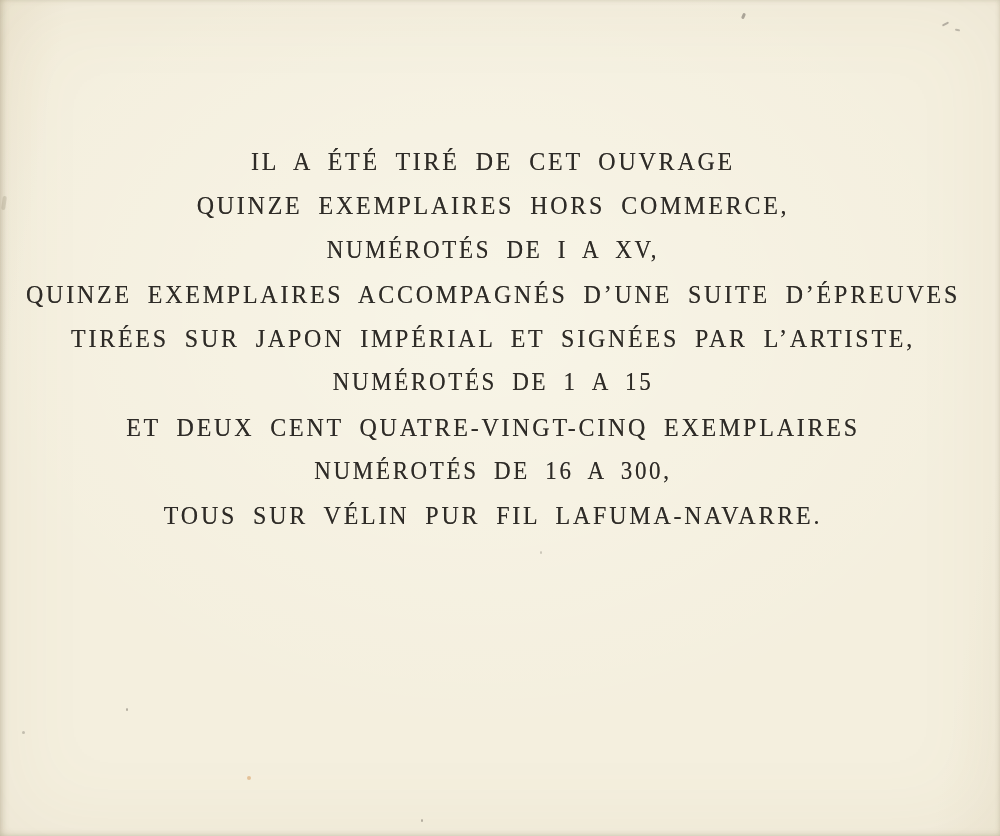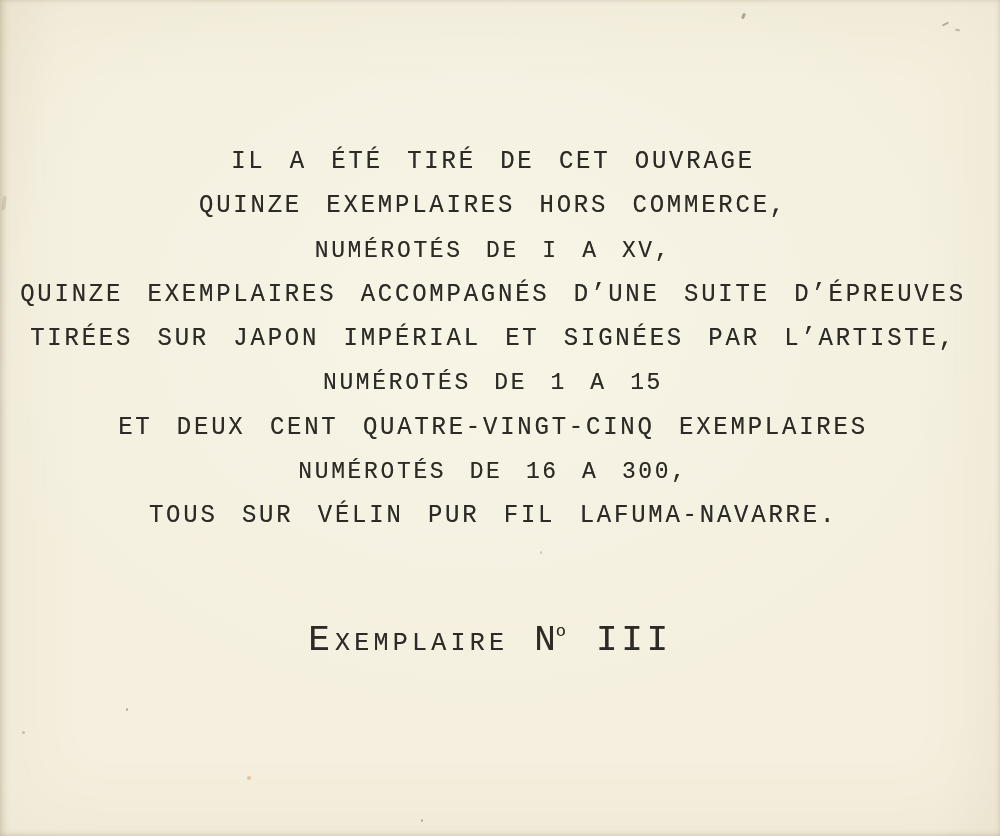--- a/index.html
+++ b/index.html
@@ -14,21 +14,21 @@
     overflow: hidden;
     background:
       radial-gradient(ellipse 900px 700px at 48% 38%, rgba(255,255,248,0.35) 0%, rgba(255,255,248,0) 60%),
       linear-gradient(100deg, #efe8d4 0%, #f4efde 6%, #f4efde 94%, #f0ead7 100%),
       #f4efde;
     box-shadow:
       inset 4px 0 8px -3px rgba(110, 95, 60, 0.30),
       inset -2px 0 5px -2px rgba(110, 95, 60, 0.15),
       inset 0 -3px 8px -3px rgba(110, 95, 60, 0.12),
       inset 0 0 90px rgba(150, 128, 85, 0.08);
-    font-family: Liberation Mono, monospace;
+    font-family: Liberation Serif, serif;
     color: #2e2b27;
   }
   .colophon {
     position: absolute;
     top: 140px;
     left: 0;
     right: 14px;
     text-align: center;
   }
   .colophon .line {
@@ -102,23 +102,20 @@
     <div class="line">QUINZE EXEMPLAIRES HORS COMMERCE,</div>
     <div class="line narrow">NUMÉROTÉS DE I A XV,</div>
     <div class="line">QUINZE EXEMPLAIRES ACCOMPAGNÉS D’UNE SUITE D’ÉPREUVES</div>
     <div class="line">TIRÉES SUR JAPON IMPÉRIAL ET SIGNÉES PAR L’ARTISTE,</div>
     <div class="line narrow">NUMÉROTÉS DE 1 A 15</div>
     <div class="line">ET DEUX CENT QUATRE-VINGT-CINQ EXEMPLAIRES</div>
     <div class="line narrow">NUMÉROTÉS DE 16 A 300,</div>
     <div class="line">TOUS SUR VÉLIN PUR FIL LAFUMA-NAVARRE.</div>
   </div>
 
-  <div class="exemplaire">
-    <span class="ex-initial">E</span><span class="ex-rest">XEMPLAIRE</span><span class="ex-n">N</span><span class="ex-sup">o</span><span class="ex-num">III</span>
-  </div>
 
   <div class="speck s1"></div>
   <div class="speck s2"></div>
   <div class="speck s3"></div>
   <div class="speck s4"></div>
   <div class="speck s5"></div>
   <div class="speck s6"></div>
   <div class="speck s7"></div>
   <div class="speck s8"></div>
   <div class="speck s9"></div>

